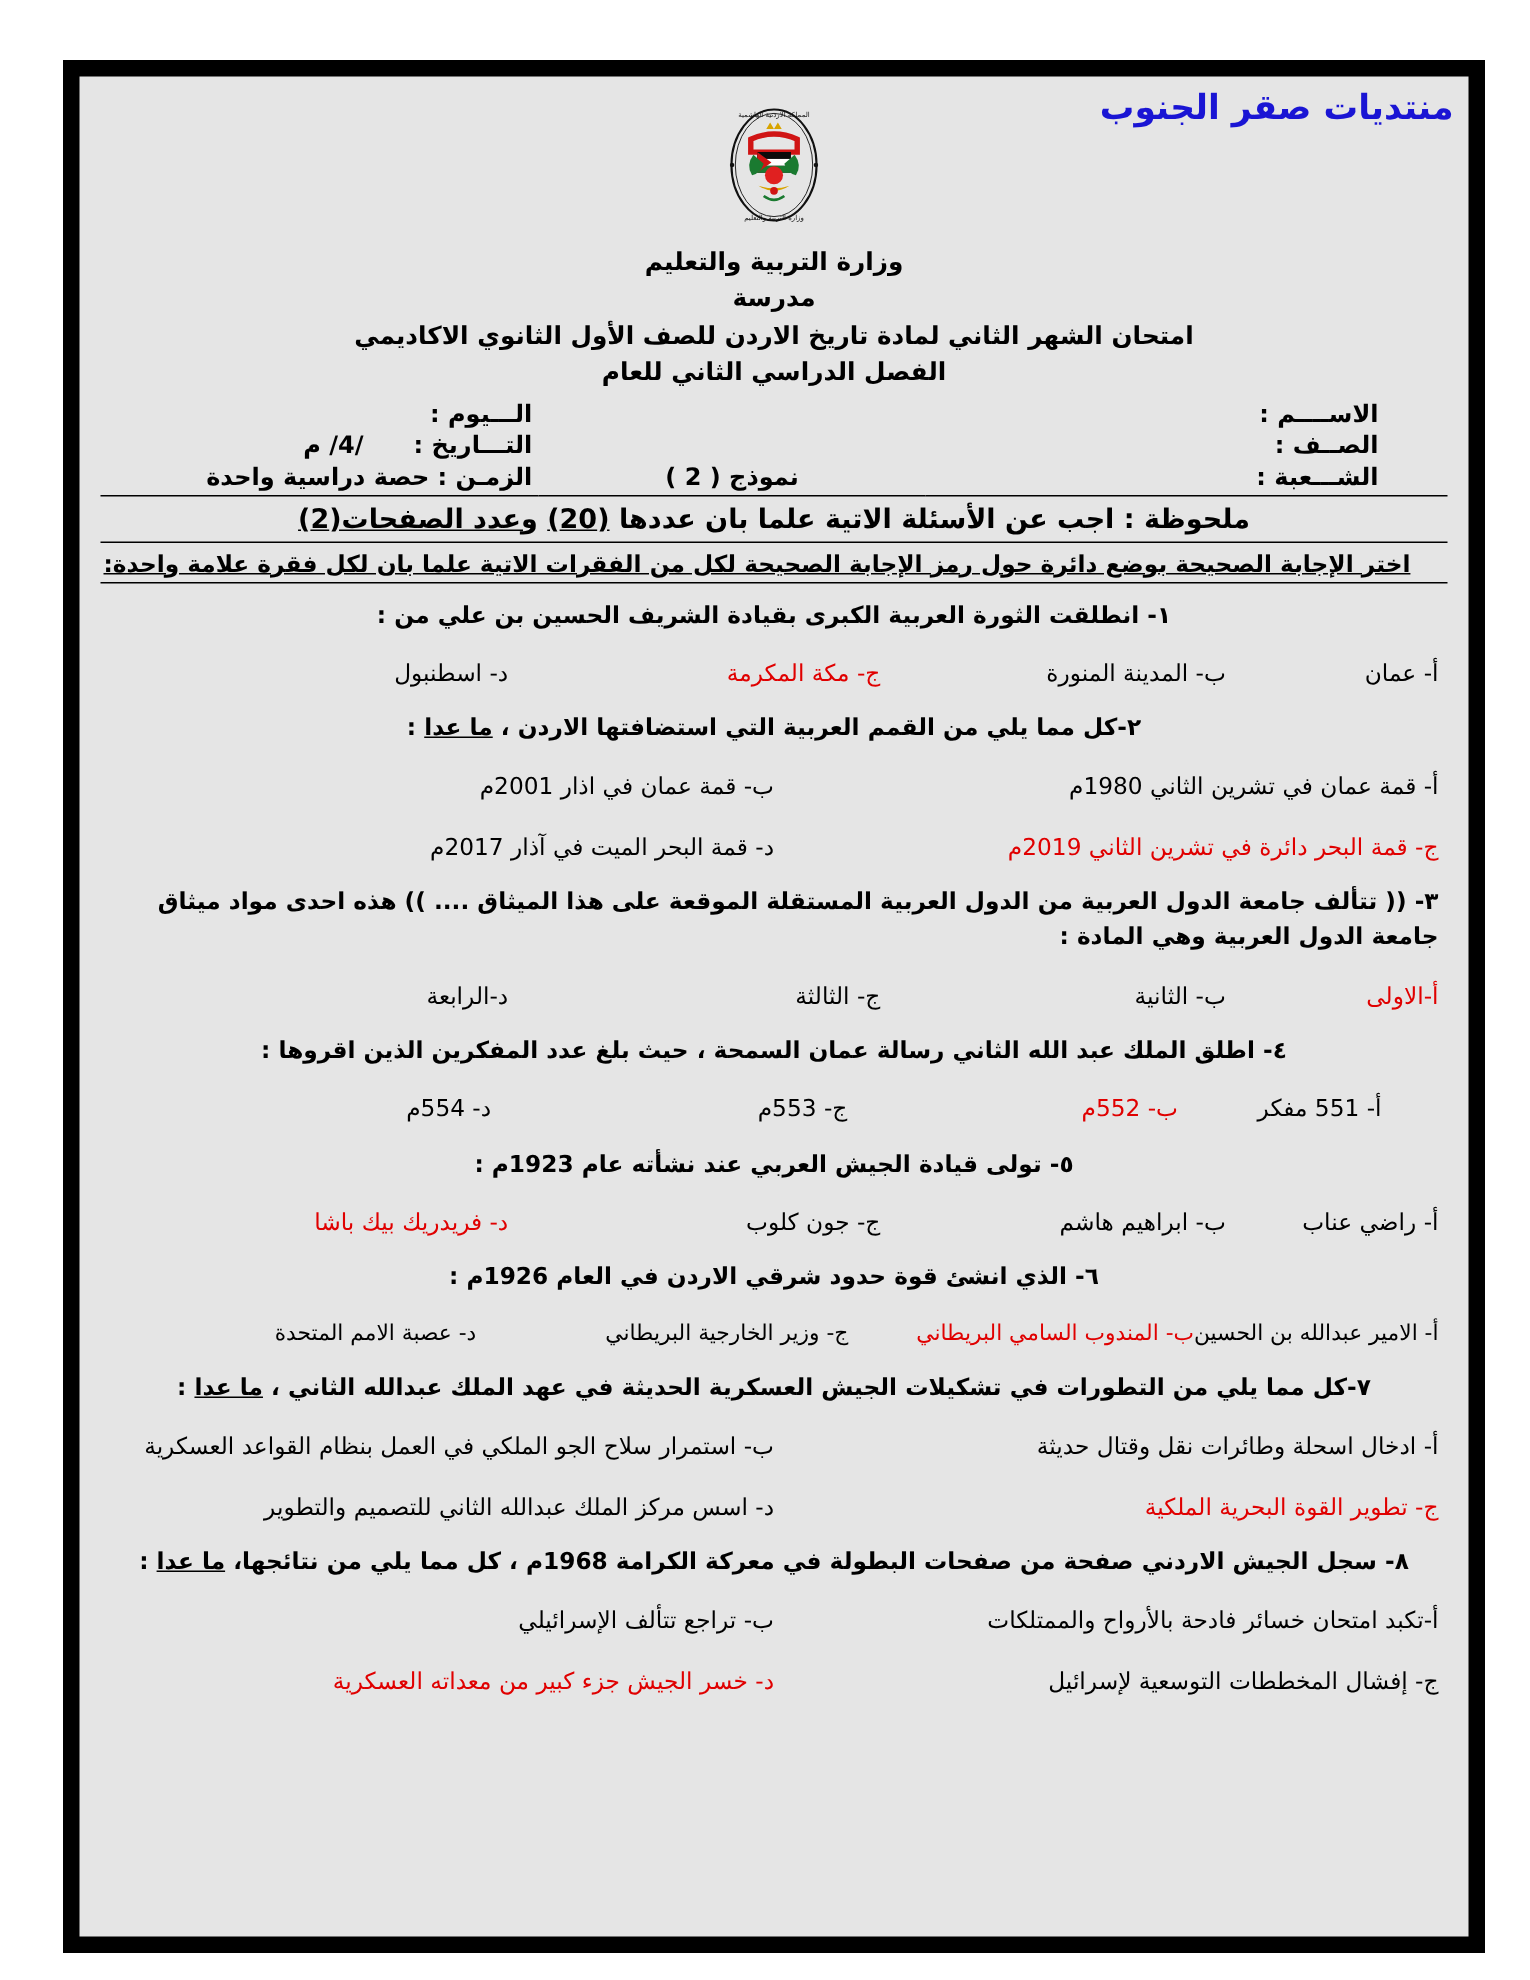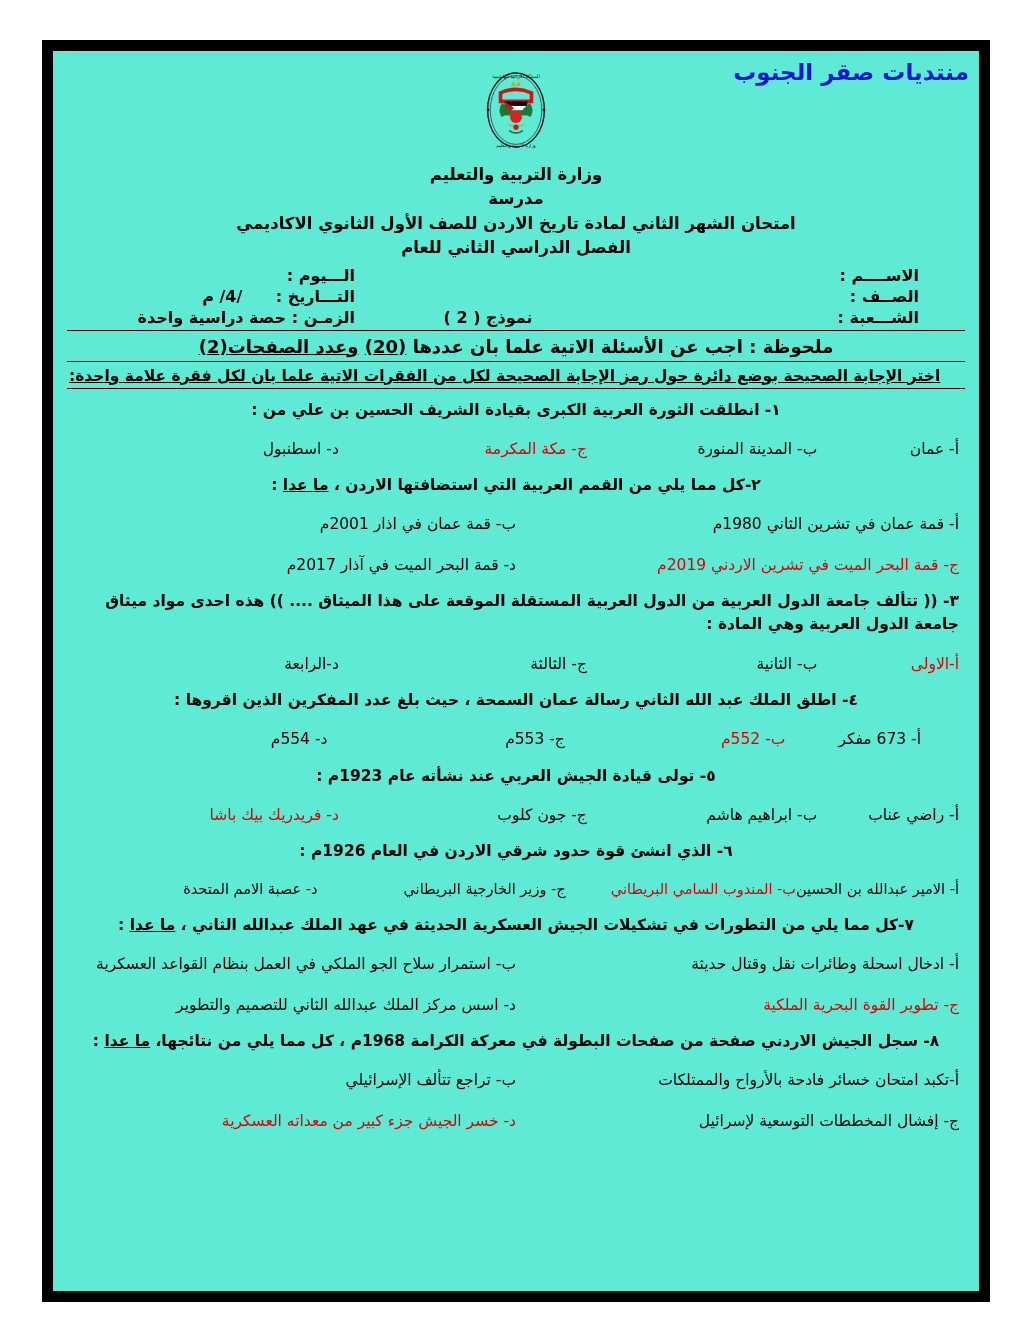--- a/index.html
+++ b/index.html
@@ -16,21 +16,21 @@
   }
 
   
   .page {
     position: absolute;
     left: 42px;
     top: 40px;
     width: 948px;
     height: 1262px;
     border: 11px solid #000000;
-    background: #5eead4;
+    background: #e5e5e5;
     box-sizing: border-box;
   }
   .page-inner {
     position: relative;
     width: 100%;
     height: 100%;
     box-sizing: border-box;
     padding: 0 14px;
   }
 
@@ -267,39 +267,39 @@
 
       <div class="q-block">
         <div class="q-stem">
           <span>٢-كل مما يلي من القمم العربية التي استضافتها الاردن ، </span><span class="u">ما عدا</span><span> :</span>
         </div>
         <div class="opt-row two">
           <div class="opt">أ- قمة عمان في تشرين الثاني 1980م</div>
           <div class="opt">ب- قمة عمان في اذار  2001م</div>
         </div>
         <div class="opt-row two">
-          <div class="opt red">ج- قمة البحر الميت في تشرين الاردني 2019م</div>
+          <div class="opt red">ج- قمة البحر دائرة في تشرين الثاني 2019م</div>
           <div class="opt">د- قمة البحر الميت في آذار  2017م</div>
         </div>
       </div>
 
       <div class="q-block">
         <div class="q-stem wide">٣- (( تتألف جامعة الدول العربية من الدول العربية المستقلة الموقعة على هذا الميثاق .... )) هذه احدى مواد ميثاق جامعة الدول العربية وهي المادة  :</div>
         <div class="opt-row four q3-opts">
           <div class="opt red">أ-الاولى</div>
           <div class="opt">ب- الثانية</div>
           <div class="opt">ج- الثالثة</div>
           <div class="opt">د-الرابعة</div>
         </div>
       </div>
 
       <div class="q-block">
         <div class="q-stem">٤- اطلق الملك عبد الله الثاني رسالة عمان السمحة ، حيث بلغ عدد المفكرين الذين اقروها :</div>
         <div class="opt-row four q4-opts">
-          <div class="opt">أ- 673 مفكر</div>
+          <div class="opt">أ- 551 مفكر</div>
           <div class="opt red">ب- 552م</div>
           <div class="opt">ج- 553م</div>
           <div class="opt">د- 554م</div>
         </div>
       </div>
 
       <div class="q-block">
         <div class="q-stem">٥- تولى قيادة الجيش العربي عند نشأته عام 1923م :</div>
         <div class="opt-row four q5-opts">
           <div class="opt">أ- راضي عناب</div>

